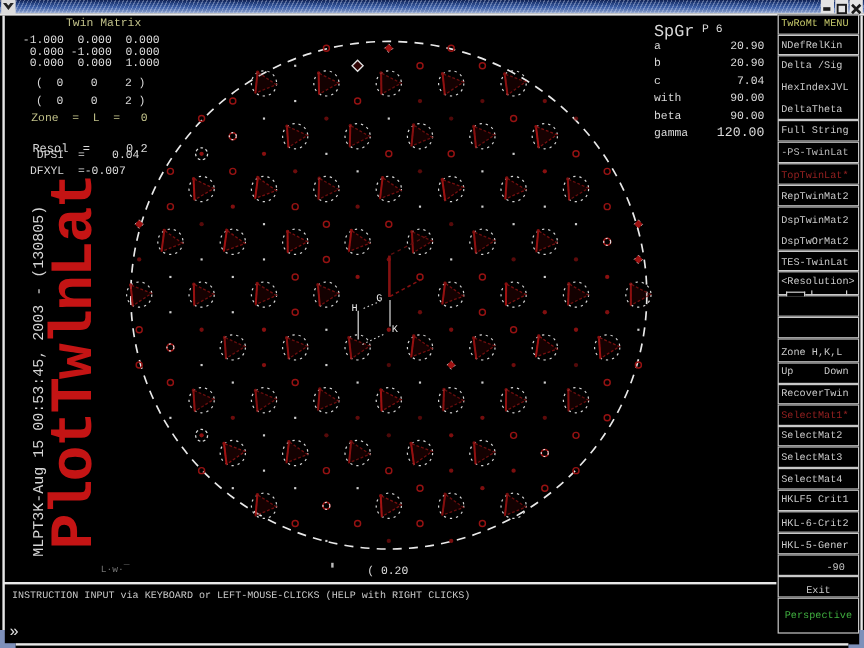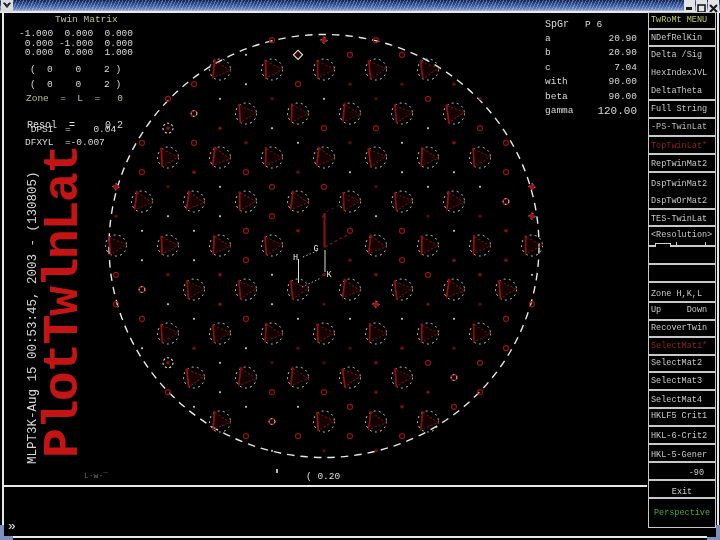--- a/index.html
+++ b/index.html
@@ -548,21 +548,21 @@
   <div class="mono" style="left:55px;top:13.5px;font-size:9.5px;color:#c2c28a">Twin&nbsp;Matrix</div>
     <div class="mono" style="left:19px;top:27.5px;font-size:9.5px;color:#d9d9d9">-1.000&nbsp;&nbsp;0.000&nbsp;&nbsp;0.000</div>
     <div class="mono" style="left:19px;top:37.5px;font-size:9.5px;color:#d9d9d9">&nbsp;0.000&nbsp;-1.000&nbsp;&nbsp;0.000</div>
     <div class="mono" style="left:19px;top:47.0px;font-size:9.5px;color:#d9d9d9">&nbsp;0.000&nbsp;&nbsp;0.000&nbsp;&nbsp;1.000</div>
     <div class="mono" style="left:30px;top:63.5px;font-size:9.5px;color:#d9d9d9">(&nbsp;&nbsp;0&nbsp;&nbsp;&nbsp;&nbsp;0&nbsp;&nbsp;&nbsp;&nbsp;2&nbsp;)</div>
     <div class="mono" style="left:30px;top:79.0px;font-size:9.5px;color:#d9d9d9">(&nbsp;&nbsp;0&nbsp;&nbsp;&nbsp;&nbsp;0&nbsp;&nbsp;&nbsp;&nbsp;2&nbsp;)</div>
     <div class="mono" style="left:26px;top:93.0px;font-size:9.5px;color:#c2c28a">Zone&nbsp;&nbsp;=&nbsp;&nbsp;L&nbsp;&nbsp;=&nbsp;&nbsp;&nbsp;0</div>
     <div class="mono" style="left:27px;top:120px;font-size:10px;color:#d9d9d9">Resol&nbsp;&nbsp;=&nbsp;&nbsp;&nbsp;&nbsp;&nbsp;0.2</div>
     <div class="mono" style="left:25px;top:123.5px;font-size:9.5px;color:#d9d9d9">&nbsp;DPSI&nbsp;&nbsp;=&nbsp;&nbsp;&nbsp;&nbsp;0.04</div>
     <div class="mono" style="left:25px;top:136.5px;font-size:9.5px;color:#d9d9d9">DFXYL&nbsp;&nbsp;=-0.007</div>
-  <div class="mono" style="left:545px;top:18.5px;font-size:10px;color:#d9d9d9">SpGr</div>
+  <div class="mono" style="left:545px;top:18.5px;font-size:14px;color:#d9d9d9">SpGr</div>
     <div class="mono" style="left:585px;top:18.5px;font-size:9.5px;color:#d9d9d9">P 6</div>
     <div class="mono" style="left:545px;top:32.5px;font-size:9.5px;color:#d9d9d9">a</div>
     <div class="mono" style="left:547px;top:32.5px;width:90px;text-align:right;font-size:9.5px;color:#d9d9d9">20.90</div>
     <div class="mono" style="left:545px;top:47.0px;font-size:9.5px;color:#d9d9d9">b</div>
     <div class="mono" style="left:547px;top:47.0px;width:90px;text-align:right;font-size:9.5px;color:#d9d9d9">20.90</div>
     <div class="mono" style="left:545px;top:61.5px;font-size:9.5px;color:#d9d9d9">c</div>
     <div class="mono" style="left:547px;top:61.5px;width:90px;text-align:right;font-size:9.5px;color:#d9d9d9">7.04</div>
     <div class="mono" style="left:545px;top:76.0px;font-size:9.5px;color:#d9d9d9">with</div>
     <div class="mono" style="left:547px;top:76.0px;width:90px;text-align:right;font-size:9.5px;color:#d9d9d9">90.00</div>
     <div class="mono" style="left:545px;top:90.5px;font-size:9.5px;color:#d9d9d9">beta</div>
@@ -571,20 +571,21 @@
     <div class="mono" style="left:547px;top:105.0px;width:90px;text-align:right;font-size:11px;color:#d9d9d9">120.00</div>
 
   <div id="vdate">
       <div>MLPT3K-Aug 15 00:53:45, 2003 - (130805)</div>
     </div>
   <div id="redtitle">
       <div>PlotTwlnLat</div>
     </div>
 
   <div style="position:absolute;left:3px;top:485px;width:644px;height:1.6px;background:#e8e8e8"></div>
+  <div class="mono" style="left:10px;top:491px;font-size:8.4px;color:#c8c8c8">INSTRUCTION&nbsp;INPUT&nbsp;via&nbsp;KEYBOARD&nbsp;or&nbsp;LEFT-MOUSE-CLICKS&nbsp;(HELP&nbsp;with&nbsp;RIGHT&nbsp;CLICKS)</div>
   <div class="mono" style="left:8px;top:519px;font-size:13px;color:#e0e0e0">»</div>
   <div class="mono" style="left:84px;top:471px;font-size:8px;color:#9a9a9a;opacity:0.75">L·w·¯</div>
 
   <div class="mbox" style="top:12px;height:17px"></div>
     <div class="mtxt" style="top:15.0px;left:651px;color:#c6c96a">TwRoMt MENU</div>
     <div class="mbox" style="top:29px;height:17px"></div>
     <div class="mtxt" style="top:32.5px;left:651px;color:#c9c9c9">NDefRelKin</div>
     <div class="mbox" style="top:46px;height:54px"></div>
     <div class="mtxt" style="top:50.0px;left:651px;color:#c9c9c9">Delta /Sig</div>
     <div class="mtxt" style="top:68.0px;left:651px;color:#c9c9c9">HexIndexJVL</div>

